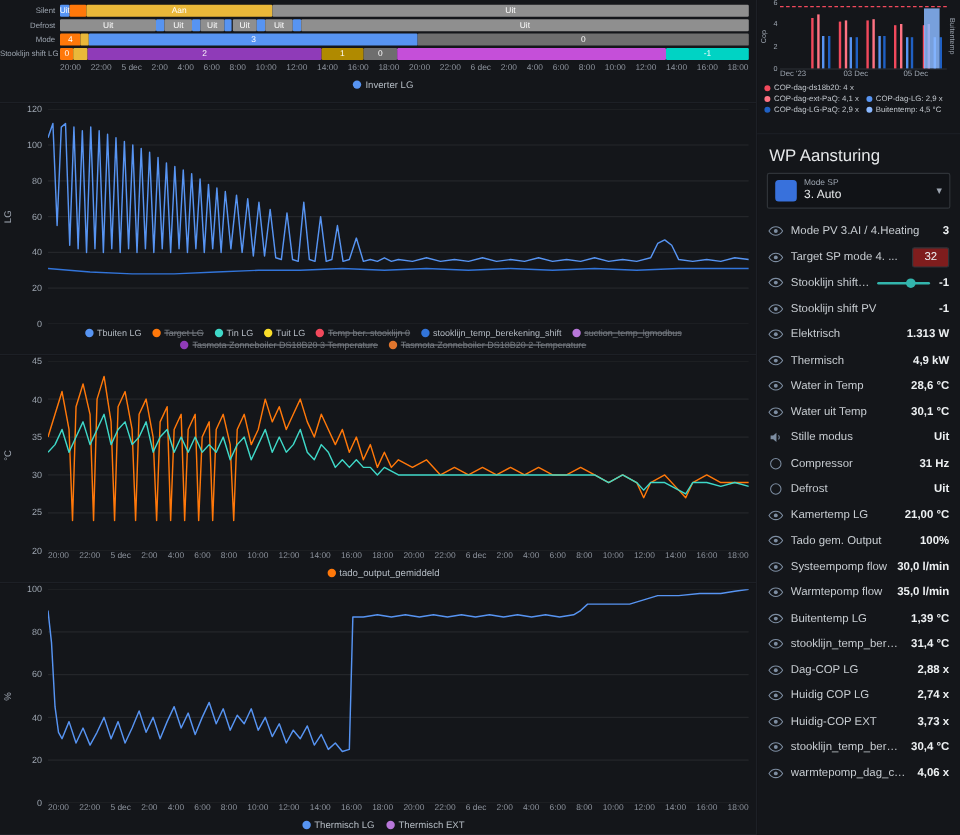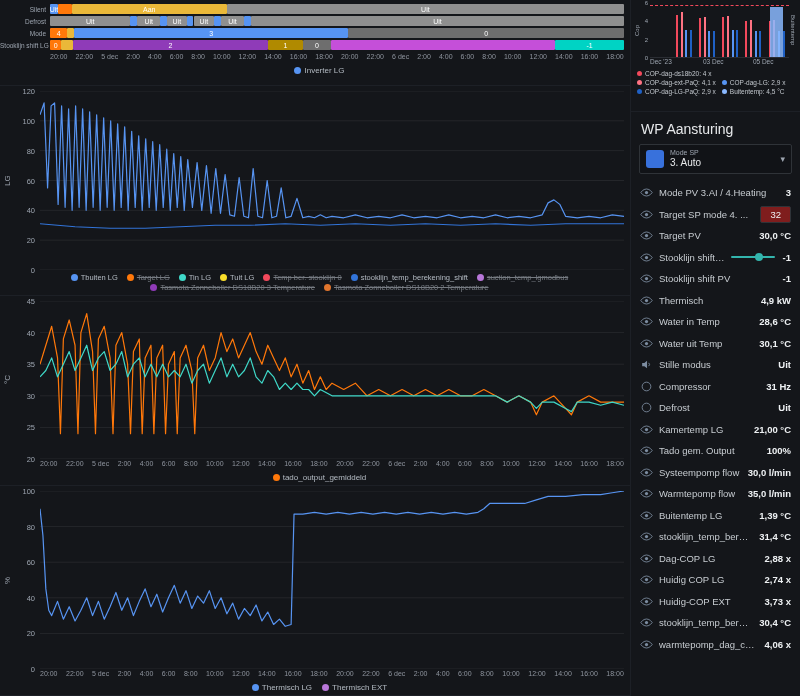--- a/index.html
+++ b/index.html
@@ -443,30 +443,20 @@
             <span class="clabel">Target SP mode 4. ...</span>
             <span class="cvalue cinput">32</span>
           </div>
           <div class="crow">
             <span class="cicon">
               <svg viewBox="0 0 24 24" width="13" height="13">
                 <path d="M1.5 12S5.5 5.5 12 5.5 22.5 12 22.5 12 18.5 18.5 12 18.5 1.5 12 1.5 12Z" fill="none" stroke="currentColor" stroke-width="1.6"></path>
                 <circle cx="12" cy="12" r="3" fill="currentColor"></circle>
               </svg>
             </span>
-            <span class="clabel">Target PV</span>
-            <span class="cvalue">30,0 °C</span>
-          </div>
-          <div class="crow">
-            <span class="cicon">
-              <svg viewBox="0 0 24 24" width="13" height="13">
-                <path d="M1.5 12S5.5 5.5 12 5.5 22.5 12 22.5 12 18.5 18.5 12 18.5 1.5 12 1.5 12Z" fill="none" stroke="currentColor" stroke-width="1.6"></path>
-                <circle cx="12" cy="12" r="3" fill="currentColor"></circle>
-              </svg>
-            </span>
             <span class="clabel">Stooklijn shift SP</span>
             <span class="cslider">
               <i class="strack"></i>
               <i class="sknob"></i>
             </span>
             <span class="cvalue">-1</span>
           </div>
           <div class="crow">
             <span class="cicon">
               <svg viewBox="0 0 24 24" width="13" height="13">
@@ -477,20 +467,30 @@
             <span class="clabel">Stooklijn shift PV</span>
             <span class="cvalue">-1</span>
           </div>
           <div class="crow">
             <span class="cicon">
               <svg viewBox="0 0 24 24" width="13" height="13">
                 <path d="M1.5 12S5.5 5.5 12 5.5 22.5 12 22.5 12 18.5 18.5 12 18.5 1.5 12 1.5 12Z" fill="none" stroke="currentColor" stroke-width="1.6"></path>
                 <circle cx="12" cy="12" r="3" fill="currentColor"></circle>
               </svg>
             </span>
+            <span class="clabel">Elektrisch</span>
+            <span class="cvalue">1.313 W</span>
+          </div>
+          <div class="crow">
+            <span class="cicon">
+              <svg viewBox="0 0 24 24" width="13" height="13">
+                <path d="M1.5 12S5.5 5.5 12 5.5 22.5 12 22.5 12 18.5 18.5 12 18.5 1.5 12 1.5 12Z" fill="none" stroke="currentColor" stroke-width="1.6"></path>
+                <circle cx="12" cy="12" r="3" fill="currentColor"></circle>
+              </svg>
+            </span>
             <span class="clabel">Thermisch</span>
             <span class="cvalue">4,9 kW</span>
           </div>
           <div class="crow">
             <span class="cicon">
               <svg viewBox="0 0 24 24" width="13" height="13">
                 <path d="M1.5 12S5.5 5.5 12 5.5 22.5 12 22.5 12 18.5 18.5 12 18.5 1.5 12 1.5 12Z" fill="none" stroke="currentColor" stroke-width="1.6"></path>
                 <circle cx="12" cy="12" r="3" fill="currentColor"></circle>
               </svg>
             </span>

